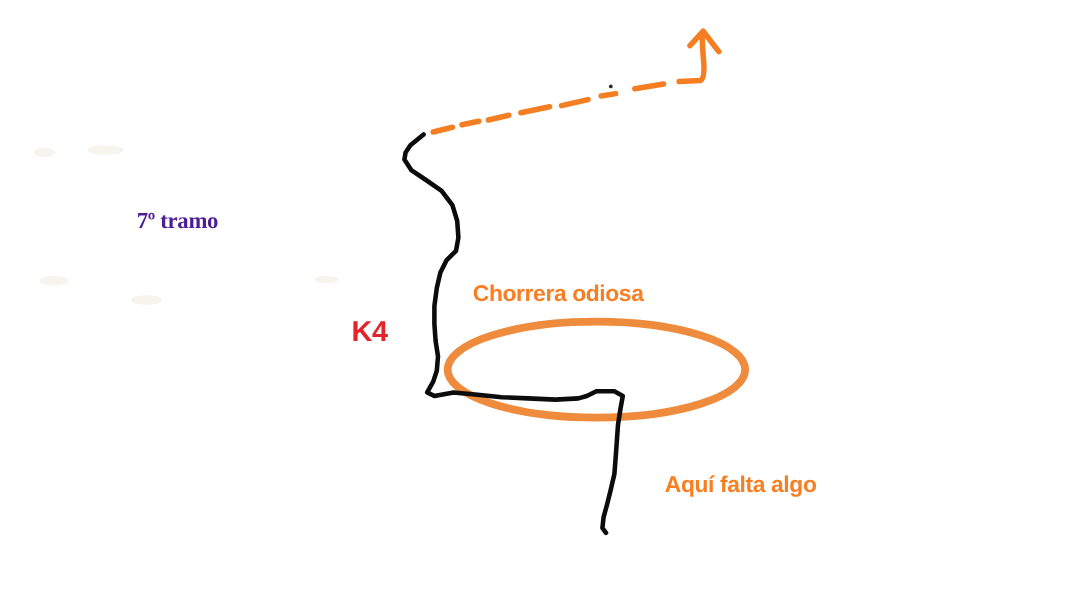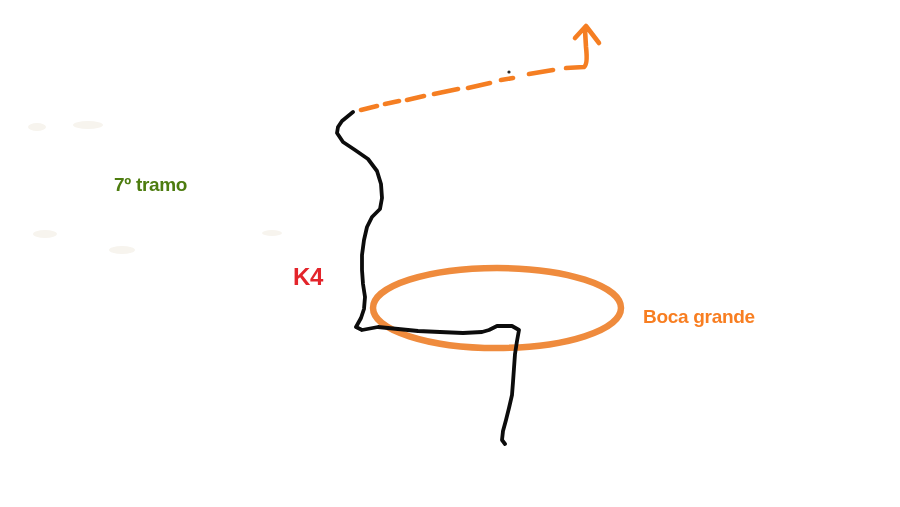--- a/index.html
+++ b/index.html
@@ -44,20 +44,21 @@
 
     <path fill="none" stroke-width="3.8" stroke-linecap="round" stroke-linejoin="round" d="M353 112 L342 121 L338 127 L337 133 L343 142 L355 150 L368 159 L377 171 L381 184 L382 198 L380 209 L372 217 L367 227 L364 240 L362 255 L362 270 L363 284 L365 297 L364 309 L361 318 L356 327 L362 330 L378 327 L398 329 L418 331 L440 332 L463 333 L482 332 L489 330 L497 326 L512 326 L519 330 L517 341 L515 354 L514 368 L513 382 L512 395 L509 408 L506 420 L503 431 L502 440 L505 444" stroke="#0c0c0c"></path>
 
     <path fill="none" stroke-width="4.6" stroke-linecap="round" stroke-linejoin="round" d="M361 110 L377 106 M385 104 L399 101 M407 100 L424 96 M434 94 L458 89 M468 88 L490 83 M501 80 L513 78 M529 74 L553 70" stroke="#f57e22"></path>
 
     <path fill="none" stroke-width="4.6" stroke-linecap="round" stroke-linejoin="round" d="M566 68 L584 67 C587 65 587 56 586 47 L585 30 M575 38 L586 26 L599 43" stroke="#f57e22"></path>
 
     <circle cx="509" cy="72" r="1.6" fill="#2a2a2a"></circle>
   </svg>
 
-  <span class="lbl lbl-tramo" style="color: #4d7c0f;">7º tramo</span>
+  <span class="lbl lbl-tramo" style="color: #4c1d95; font-family: Liberation Serif, serif;">7º tramo</span>
 
+  <span class="lbl lbl-chorrera" style="color: rgb(248, 126, 33);">Chorrera odiosa</span>
 
   <span class="lbl lbl-k4" style="color: rgb(227, 36, 43);">K4</span>
 
-  <span class="lbl lbl-boca" style="color: rgb(248, 126, 33);">Boca grande</span>
 
+  <span class="lbl lbl-aqui" style="color: rgb(248, 126, 33);">Aquí falta algo</span>
 </div>
 
 </body></html>

